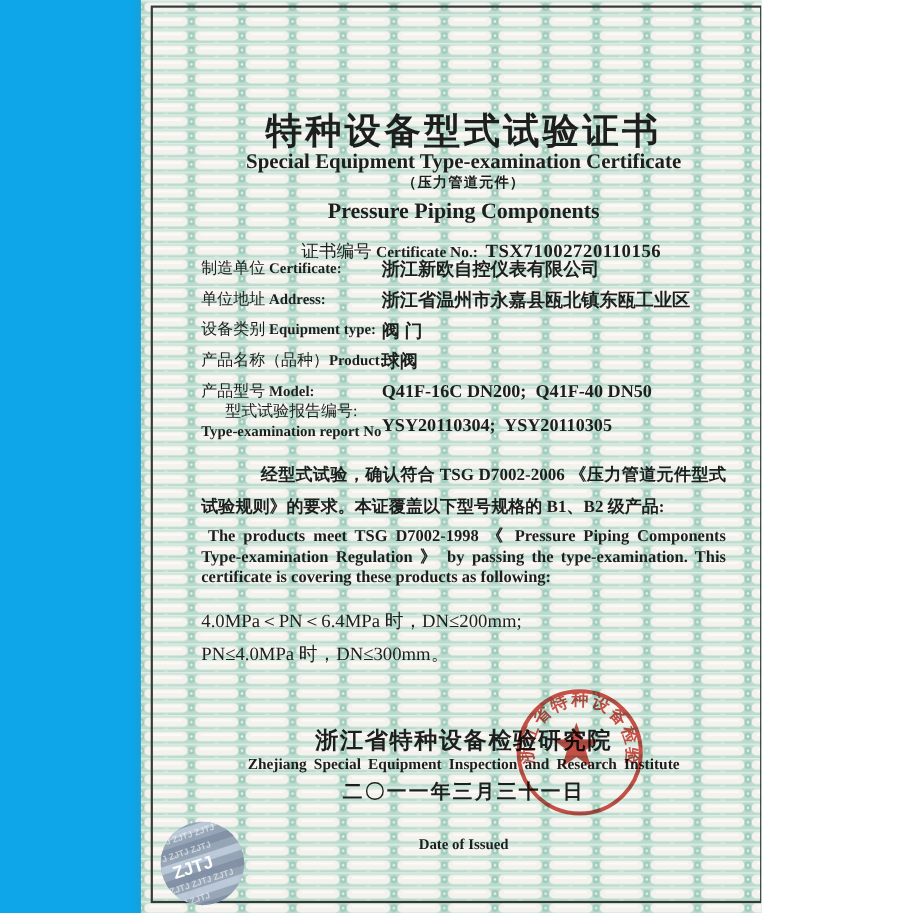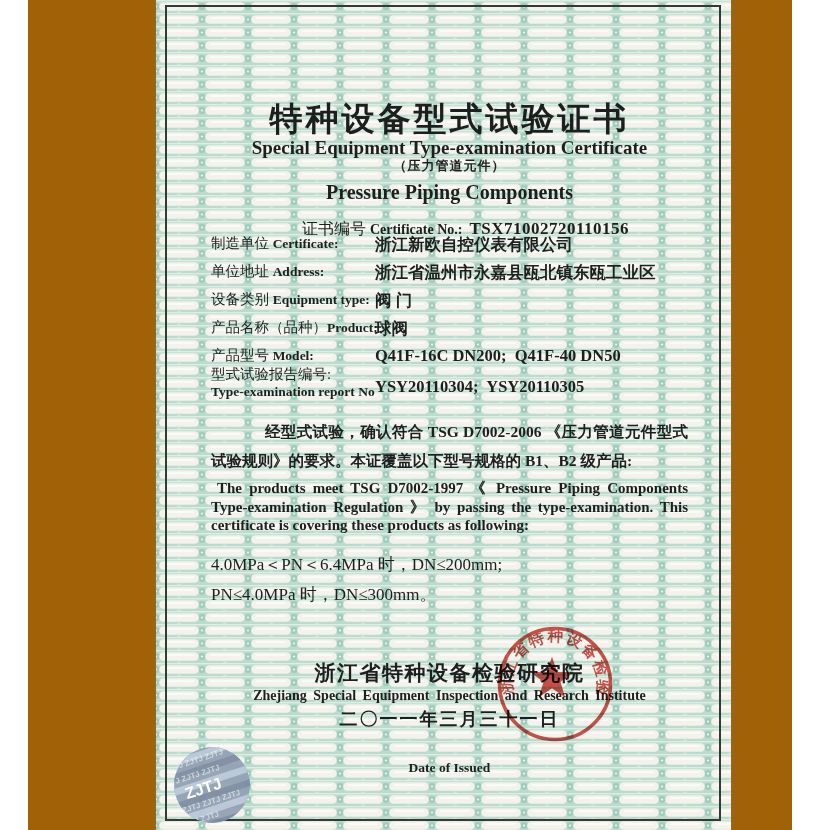--- a/index.html
+++ b/index.html
@@ -1,17 +1,17 @@
 <!DOCTYPE html>
 <html><head>
 <meta charset="utf-8">
 <style>
   html,body{margin:0;padding:0;background:#ffffff;}
-  .canvas{position:relative;width:764px;height:830px;background:#a16207;overflow:hidden;
-          font-family:"Liberation Serif","DejaVu Serif",serif;color:#1c1f1e;margin-left:28px;}
+  .canvas{position:relative;width:692px;height:830px;background:#0ea5e9;overflow:hidden;
+          font-family:"Liberation Serif","DejaVu Serif",serif;color:#1c1f1e;}
   .paper{position:absolute;left:128px;top:0;width:575px;height:830px;
          box-shadow:0 0 6px rgba(110,120,115,.35);}
   .paper-bg{position:absolute;left:0;top:0;z-index:0;}
   .frame{position:absolute;left:9px;top:5px;width:556px;height:816px;
          border:2px solid #343a36;box-sizing:border-box;z-index:1;}
   .content{position:absolute;left:55px;top:0;width:477px;height:830px;z-index:2;}
   .content > div, .content > h1{position:absolute;width:100%;margin:0;}
 
   .title-zh{top:97px;text-align:center;font-size:33px;font-weight:bold;letter-spacing:3px;}
   .title-en{top:137px;text-align:center;font-size:19px;font-weight:bold;}
@@ -23,21 +23,21 @@
   .certline .le{font-size:14px;font-weight:bold;}
   .certline .lv{font-size:17px;font-weight:bold;letter-spacing:.5px;}
 
   .frow{display:block;}
   .frow .lab{position:absolute;left:0;top:0;white-space:nowrap;}
   .frow .lab .zh{font-size:14.5px;}
   .frow .lab .en{font-size:13.5px;font-weight:bold;}
   .frow .val{position:absolute;left:164px;top:0;font-size:16.5px;font-weight:bold;white-space:pre;}
   .r1{top:234px;} .r2{top:262px;} .r3{top:290px;} .r4{top:318px;} .r5{top:346px;}
   .r6{top:366px;}
-  .r6 .lab .zh,.r6 .lab .en{display:block;line-height:17px;}
+  .r6 .lab .zh,.r6 .lab .en{display:block;line-height:17px;text-align:center;}
   .r6 .val{top:11px;}
 
   .para{text-align:justify;}
   .para-zh{top:417px;font-size:15.5px;font-weight:bold;line-height:29px;text-indent:54px;}
   .para-en{top:479px;font-size:15px;font-weight:bold;line-height:18.5px;text-indent:6px;}
 
   .spec{font-size:17px;font-weight:normal;white-space:pre;}
   .spec1{top:553px;} .spec2{top:583px;}
 
   .inst-zh{top:659px;text-align:center;font-size:21px;font-weight:bold;letter-spacing:1.5px;}
@@ -106,21 +106,21 @@
       </div>
       <div class="frow r6">
         <span class="lab">
             <span class="zh">型式试验报告编号:</span>
             <span class="en">Type-examination report No</span>
           </span>
         <span class="val">YSY20110304;  YSY20110305</span>
       </div>
 
       <div class="para para-zh">经型式试验，确认符合 TSG D7002-2006 《压力管道元件型式试验规则》的要求。本证覆盖以下型号规格的 B1、B2 级产品:</div>
-      <div class="para para-en">The products meet TSG D7002-1997 《 Pressure Piping Components Type-examination Regulation 》 by passing the type-examination. This certificate is covering these products as following:</div>
+      <div class="para para-en">The products meet TSG D7002-1998 《 Pressure Piping Components Type-examination Regulation 》 by passing the type-examination. This certificate is covering these products as following:</div>
 
       <div class="spec spec1">4.0MPa＜PN＜6.4MPa 时，DN≤200mm;</div>
       <div class="spec spec2">PN≤4.0MPa 时，DN≤300mm。</div>
 
       <div class="inst-zh">浙江省特种设备检验研究院</div>
       <div class="inst-en">Zhejiang Special Equipment Inspection and Research Institute</div>
       <div class="date-zh">二〇一一年三月三十一日</div>
       <div class="date-en">Date of Issued</div>
     </div>
 

